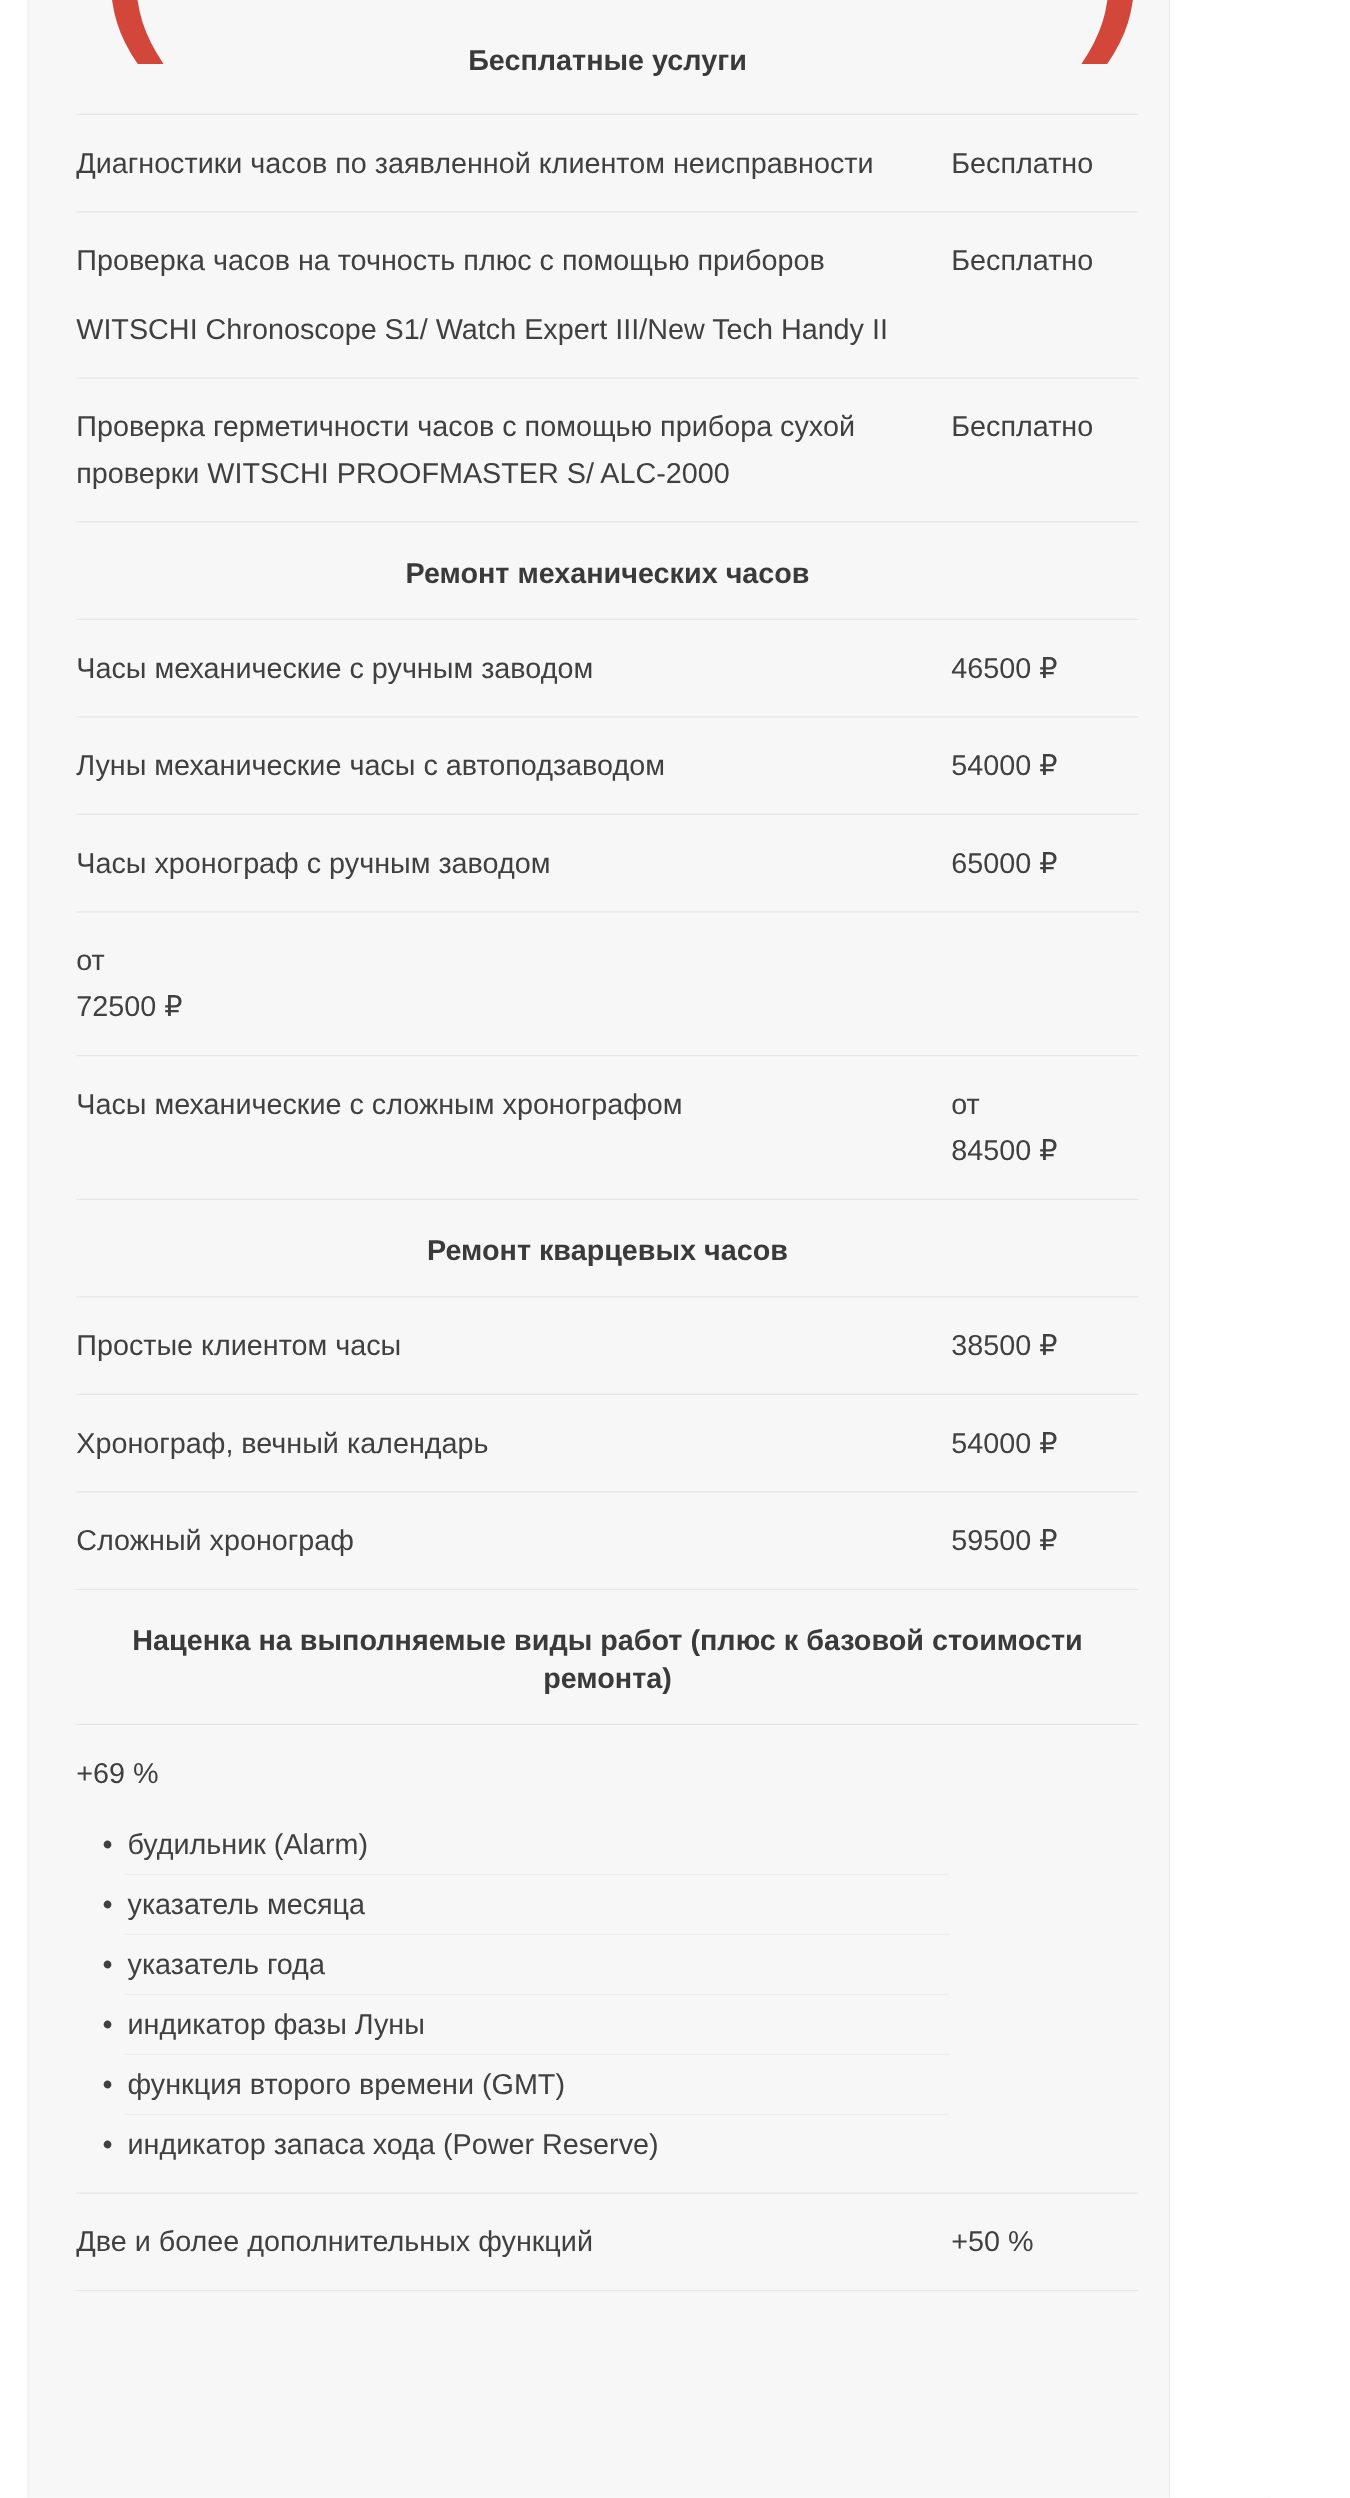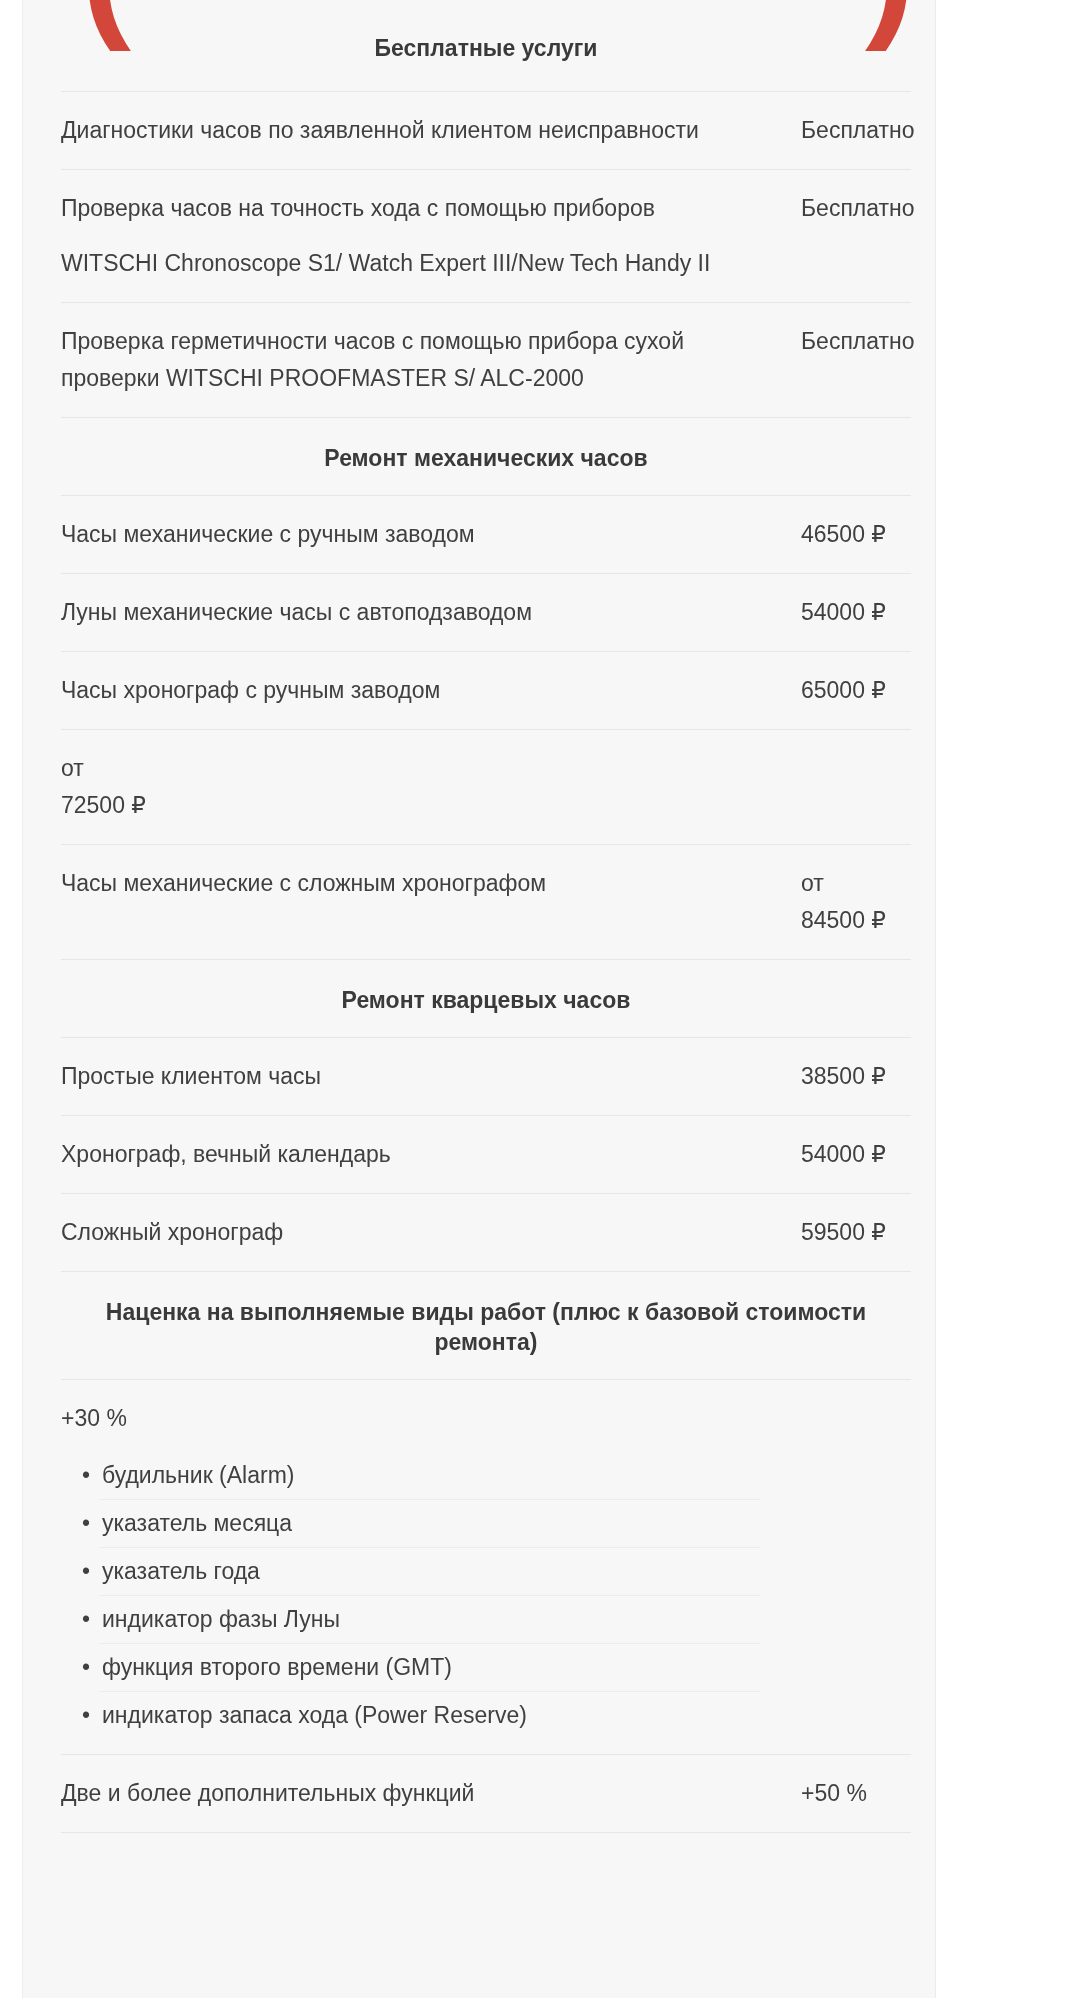--- a/index.html
+++ b/index.html
@@ -39,21 +39,21 @@
     color: #3a3a3a;
     padding: 25px 0 22px;
   }
   .sec-h.first { border-top: none; padding-top: 33px; padding-bottom: 28px; }
   .sec-h .inner { display: inline-block; max-width: 780px; }
 
   .row {
     border-top: 1px solid #e6e6e6;
     display: flex;
     align-items: flex-start;
-    justify-content: space-between;
+    justify-content: flex-start;
     padding: 20px 0;
     font-size: 23px; line-height: 37px;
   }
   .row .name  { width: 700px; }
   .row .price { width: 110px; flex: none; white-space: pre-line; }
   .row .note  { margin-top: 18px; }
   .row.has-bullets { display: block; padding-bottom: 15px; }
   .row.has-bullets .top { display: flex; align-items: flex-start; justify-content: space-between; }
 
   ul.features { list-style: none; margin: 15px 0 0 0; padding: 0; }
@@ -85,21 +85,21 @@
 
     <div class="sec-h first">Бесплатные услуги</div>
 
     <div class="row">
       <div class="name">Диагностики часов по заявленной клиентом неисправности</div>
       <div class="price">Бесплатно</div>
     </div>
 
     <div class="row">
       <div class="name">
-        <div>Проверка часов на точность хода с помощью приборов</div>
+        <div>Проверка часов на точность плюс с помощью приборов</div>
         <div class="note">WITSCHI Chronoscope S1/ Watch Expert III/New Tech Handy II</div>
       </div>
       <div class="price">Бесплатно</div>
     </div>
 
     <div class="row">
       <div class="name">Проверка герметичности часов с помощью прибора сухой проверки WITSCHI PROOFMASTER S/ ALC-2000</div>
       <div class="price">Бесплатно</div>
     </div>
 
@@ -141,21 +141,21 @@
       <div class="name">Сложный хронограф</div>
       <div class="price">59500 ₽</div>
     </div>
 
     <div class="sec-h">
       <span class="inner">Наценка на выполняемые виды работ (плюс к базовой стоимости ремонта)</span>
     </div>
 
     <div class="row has-bullets">
       <div class="top">
-        <div class="price">+30 %</div>
+        <div class="price">+69 %</div>
       </div>
       <ul class="features">
         <li>будильник (Alarm)</li>
         <li>указатель месяца</li>
         <li>указатель года</li>
         <li>индикатор фазы Луны</li>
         <li>функция второго времени (GMT)</li>
         <li>индикатор запаса хода (Power Reserve)</li>
       </ul>
     </div>

